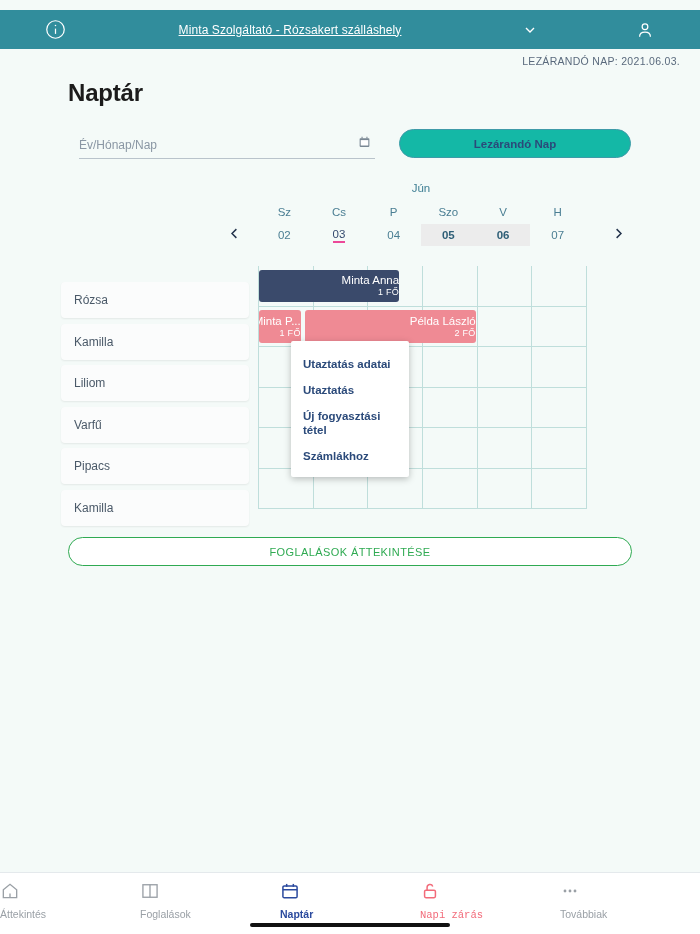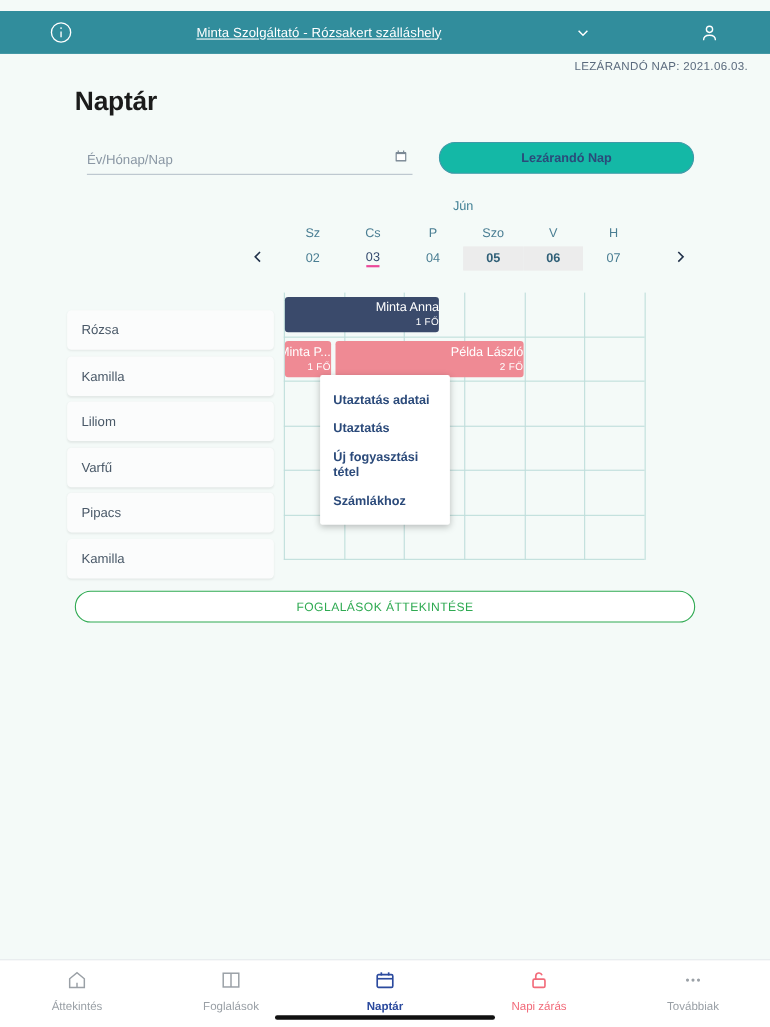--- a/index.html
+++ b/index.html
@@ -160,25 +160,25 @@
     cursor: pointer;
   }
 
   
   .bottomnav {
     position: absolute; left: 0; bottom: 0; width: 700px; height: 62px;
     background: #ffffff; border-top: 1px solid #e4e9ec;
     display: flex; align-items: flex-start; padding-top: 8px;
   }
   .nav-item {
-    flex: 1; display: flex; flex-direction: column; align-items: center;
+    flex: 1; display: flex; flex-direction: column; align-items: flex-start;
     gap: 5px; cursor: pointer; color: #9aa0a6; font-size: 10.5px;
   }
   .nav-item.active { color: #2b4a9e; font-weight: bold; }
-  .nav-item.alert  { color: #f26b7a; }
+  .nav-item.alert  { color: #f26b7a; font-family: Liberation Mono, monospace; }
   .home-indicator {
     position: absolute; left: 50%; transform: translateX(-50%);
     bottom: 7px; width: 200px; height: 4px; background: #111; border-radius: 3px;
   }
 </style>
 </head>
 <body>
 
 <div class="screen">
 

